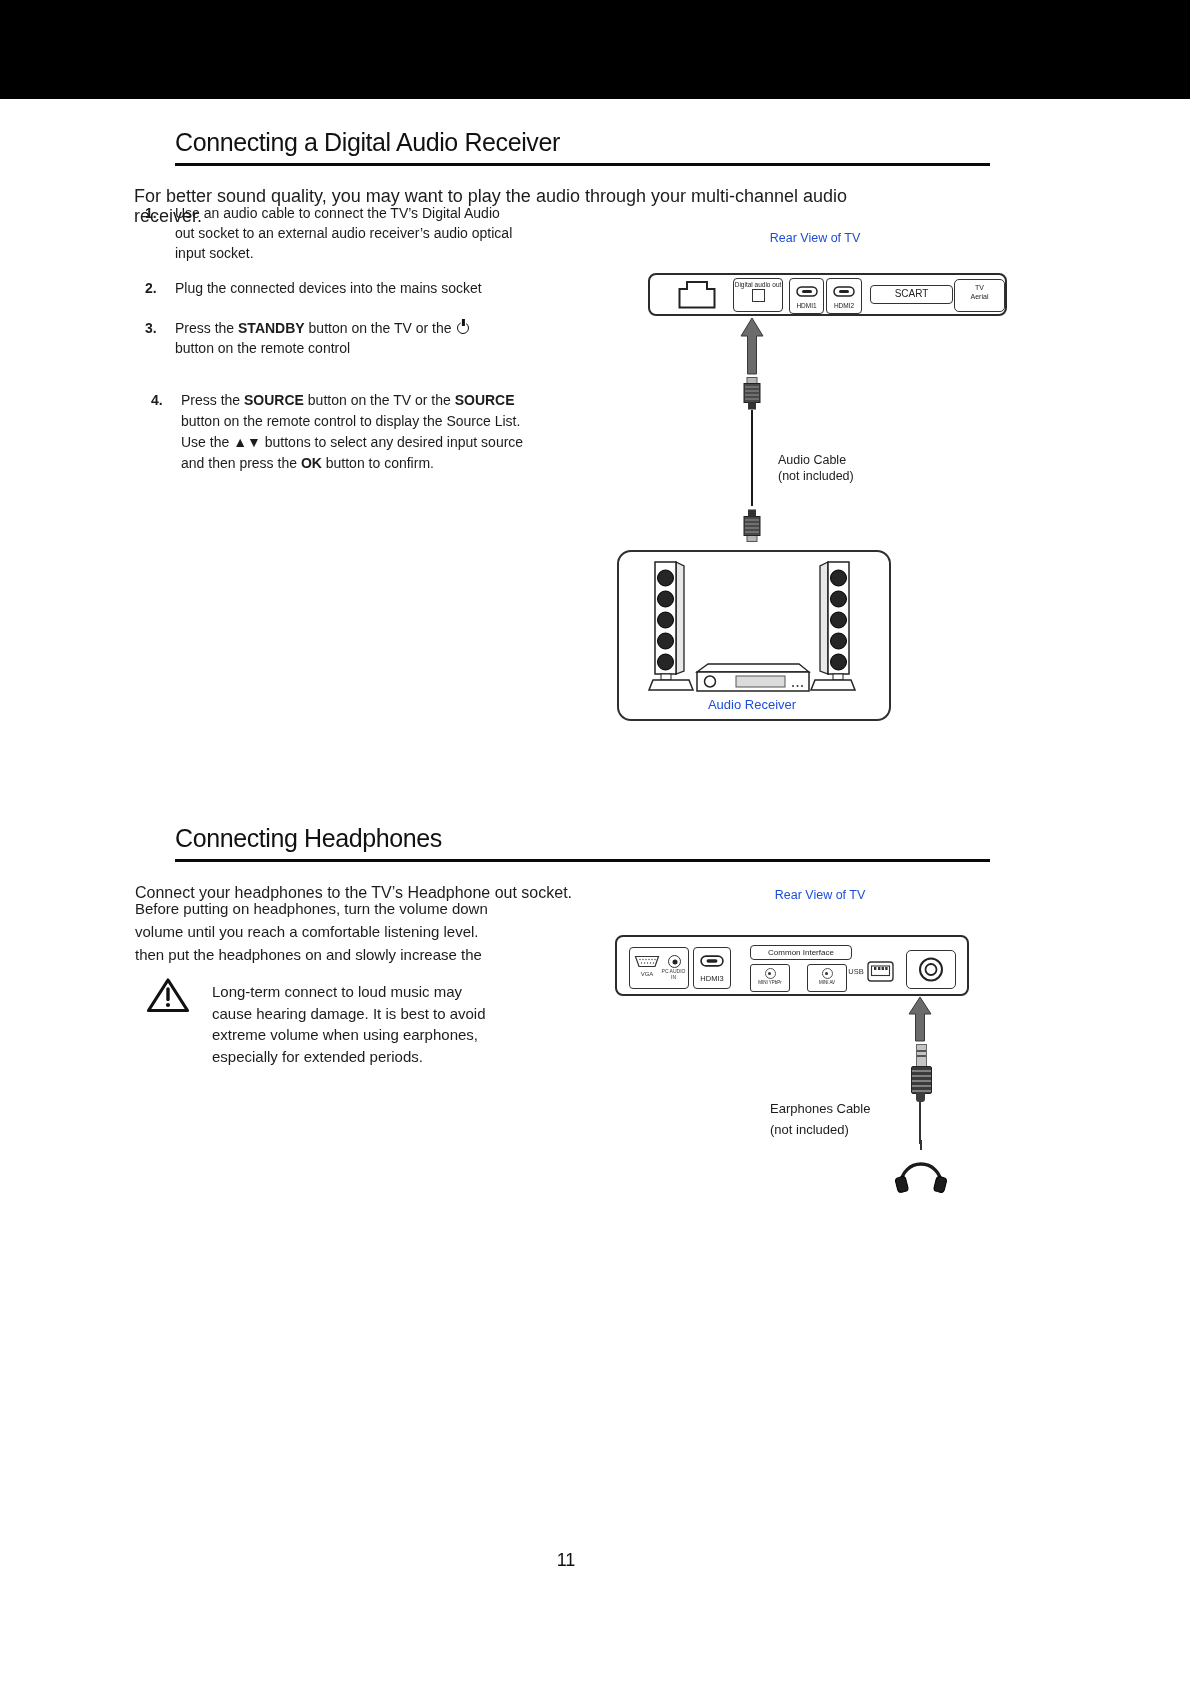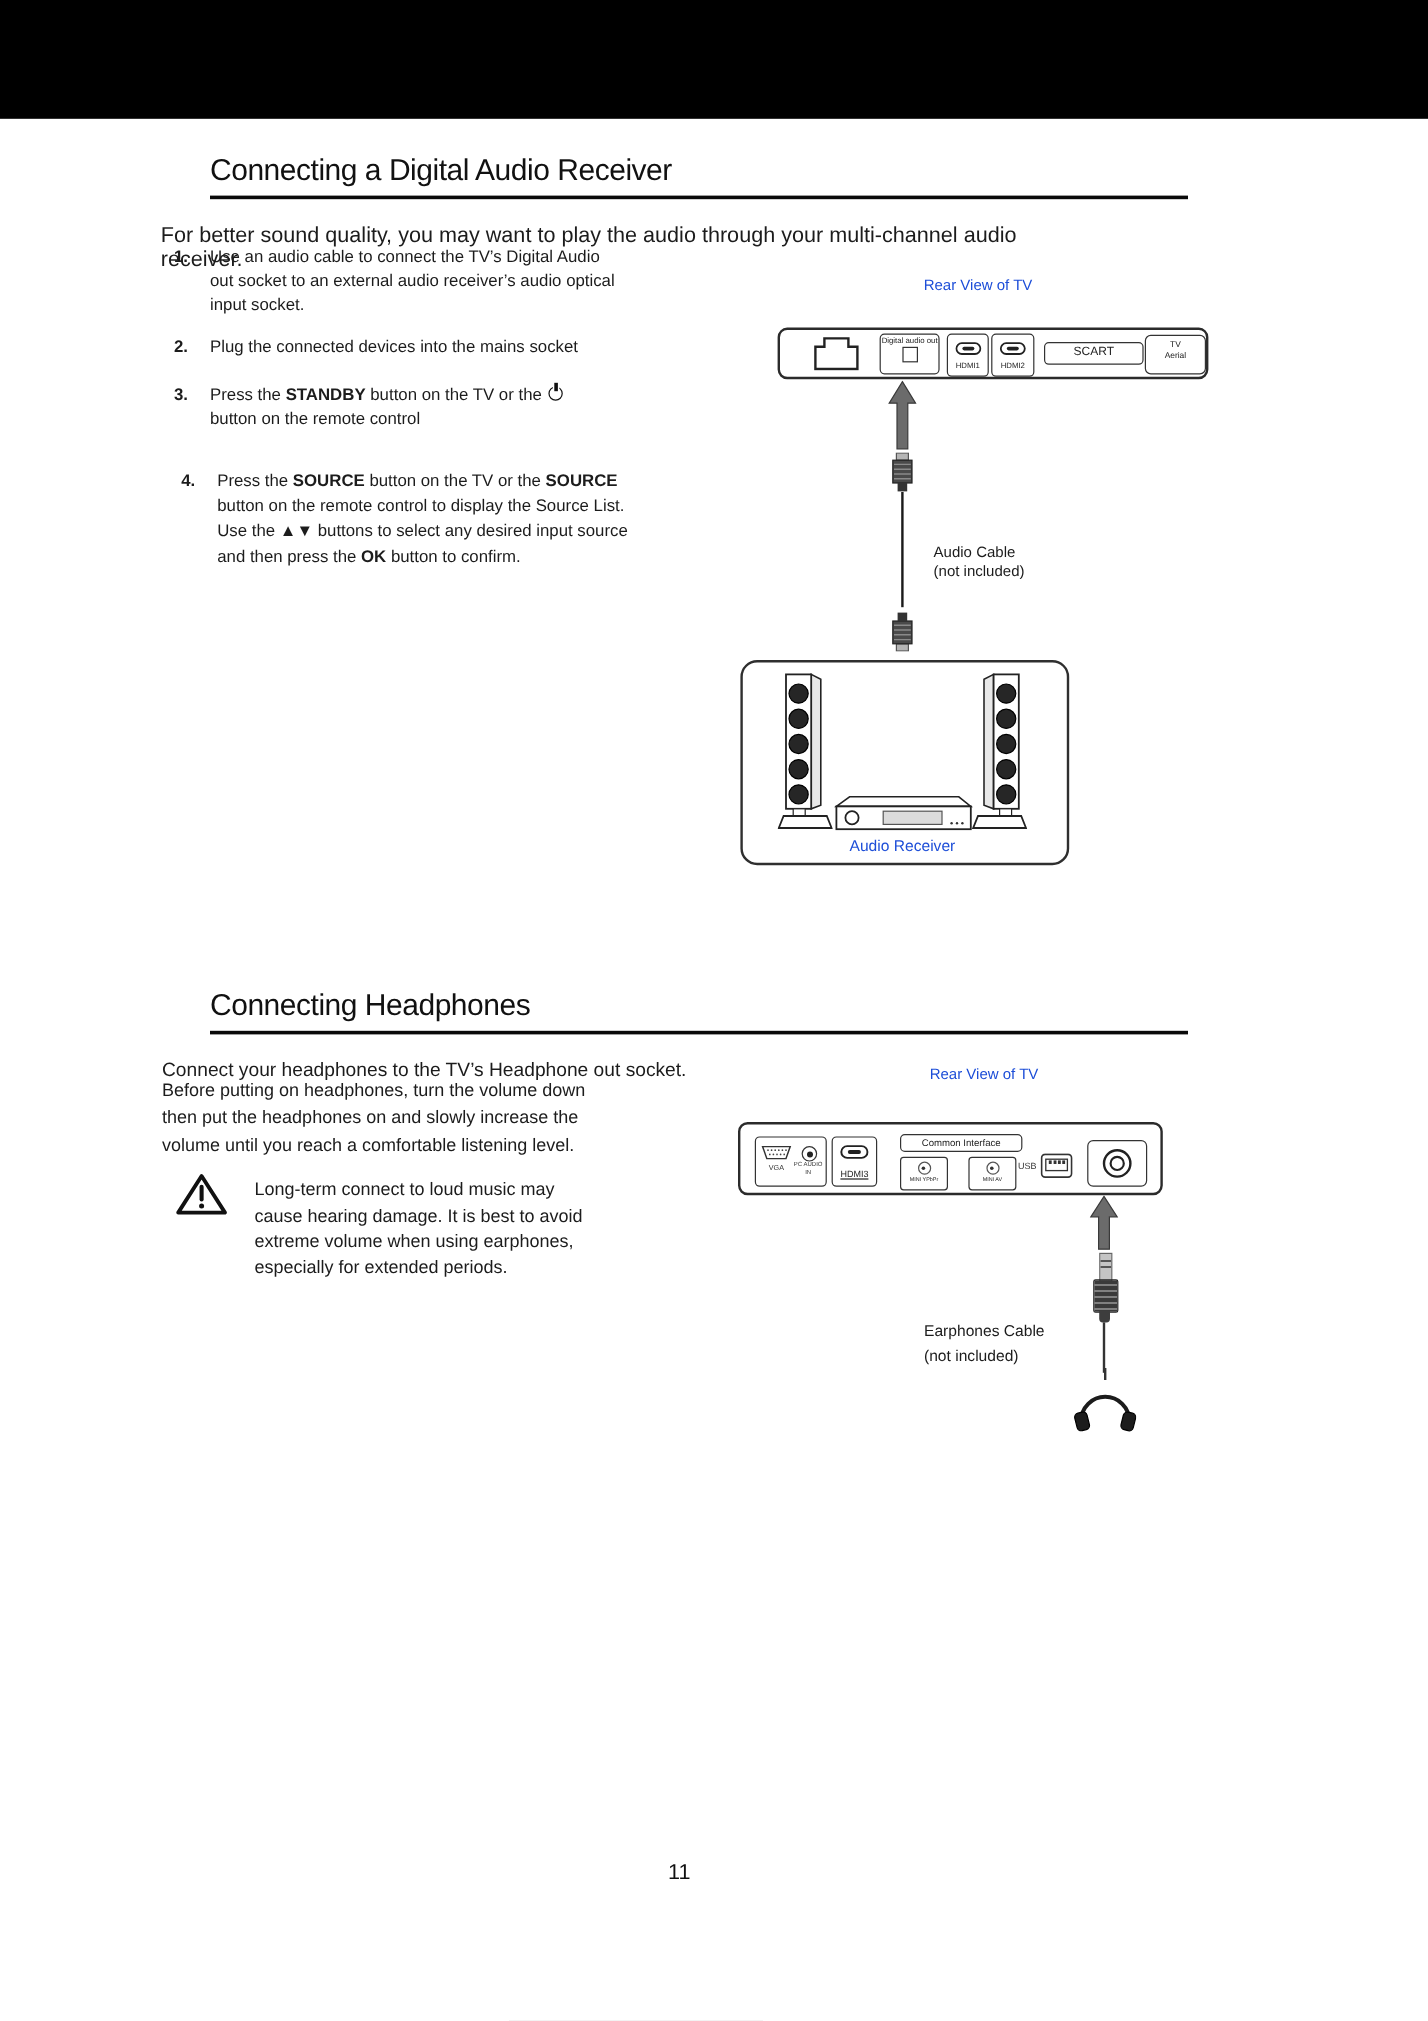--- a/index.html
+++ b/index.html
@@ -196,22 +196,22 @@
   </span>
 
   <div class="dlabel" style="left:617px;top:697px;width:270px;text-align:center;font-size:13px;">Audio Receiver</div>
 
   <h1 class="sec-title" style="top:806px;">Connecting Headphones</h1>
 
   <p class="body-text" style="left:135px;top:867px;width:540px;font-size:16px;">Connect your headphones to the TV’s Headphone out socket.</p>
 
   <div class="abs" style="left:135px;top:897px;font-size:15px;line-height:23px;">
     <div>Before putting on headphones, turn the volume down</div>
+    <div>volume until you reach a comfortable listening level.</div>
     <div>then put the headphones on and slowly increase the</div>
-    <div>volume until you reach a comfortable listening level.</div>
   </div>
 
   <span class="abs" style="left:145px;top:976px;">
     <svg width="46" height="38" viewBox="0 0 46 38">
       <path d="M23,4 L42.5,34.5 H3.5 Z" fill="#fff" stroke="#111" stroke-width="3.2" stroke-linejoin="round"></path>
       <line x1="23" y1="13" x2="23" y2="23.5" stroke="#111" stroke-width="3.4" stroke-linecap="round"></line>
       <circle cx="23" cy="29" r="2.1" fill="#111"></circle>
     </svg>
   </span>
 
@@ -250,21 +250,21 @@
       <div class="tiny-label" style="left:31px;top:21px;width:25px;font-size:5px;line-height:5.5px;">PC AUDIO IN</div>
     </div>
 
     <div class="port-box" style="left:76px;top:10px;width:36px;height:40px;">
       <span style="display:block;margin:5px auto 0;width:24px;">
         <svg width="24" height="12" viewBox="0 0 22 11">
             <rect x="1" y="1" width="20" height="9" rx="4.5" fill="#fff" stroke="#222" stroke-width="1.5"></rect>
             <rect x="6" y="4" width="10" height="3" rx="1.5" fill="#222"></rect>
           </svg>
       </span>
-      <div style="font-size:7.5px;margin-top:3px;text-decoration:underline;">HDMI3</div>
+      <div style="font-size:7.5px;margin-top:3px;">HDMI3</div>
     </div>
 
     <div class="port-box" style="left:133px;top:8px;width:102px;height:15px;font-size:8px;line-height:13px;box-sizing:border-box;">Common Interface</div>
 
     <div class="port-box" style="left:133px;top:27px;width:38px;height:26px;border-radius:3px;">
       <div class="ringjack"></div>
       <div style="font-size:4.5px;">MINI YPbPr</div>
     </div>
 
     <div class="port-box" style="left:190px;top:27px;width:38px;height:26px;border-radius:3px;">

